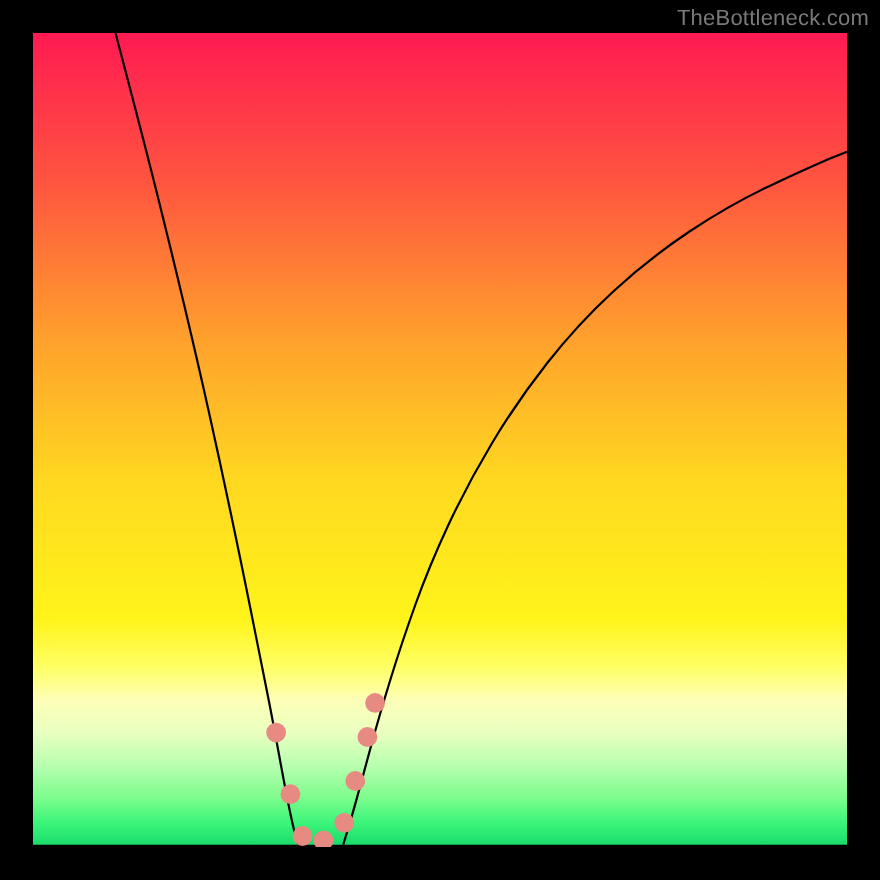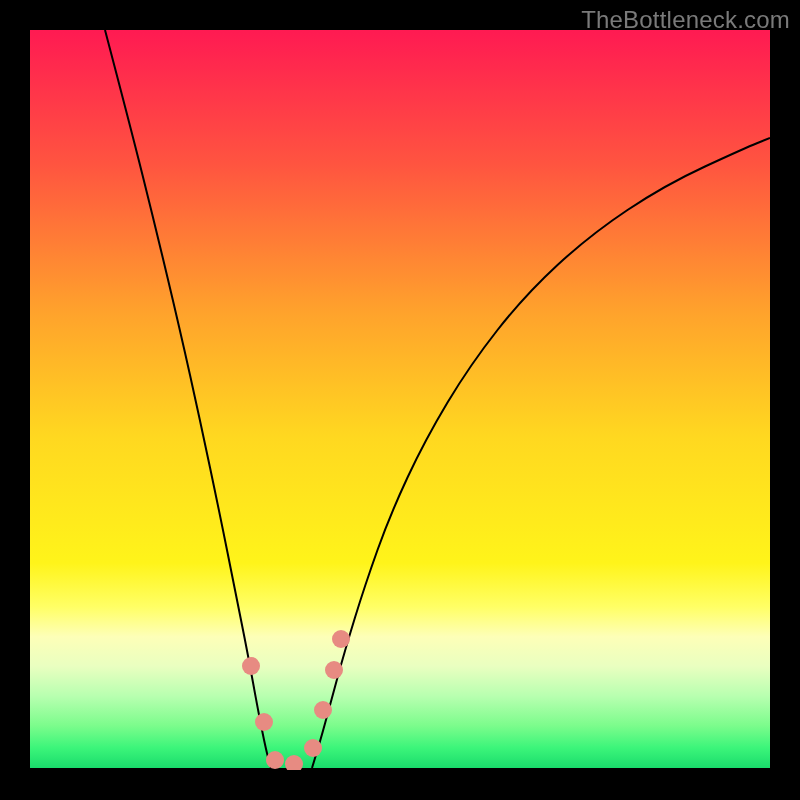--- a/index.html
+++ b/index.html
@@ -16,21 +16,21 @@
     top: 30px;
     left: 30px;
     width: 740px;
     height: 740px;
   }
   .watermark {
     position: absolute;
     top: 6px;
     right: 10px;
     color: #7a7a7a;
-    font-size: 24px;
+    font-size: 20px;
     font-weight: 500;
     letter-spacing: 0.2px;
     z-index: 10;
   }
   svg {
     display: block;
   }
 </style>
 </head>
 <body>

